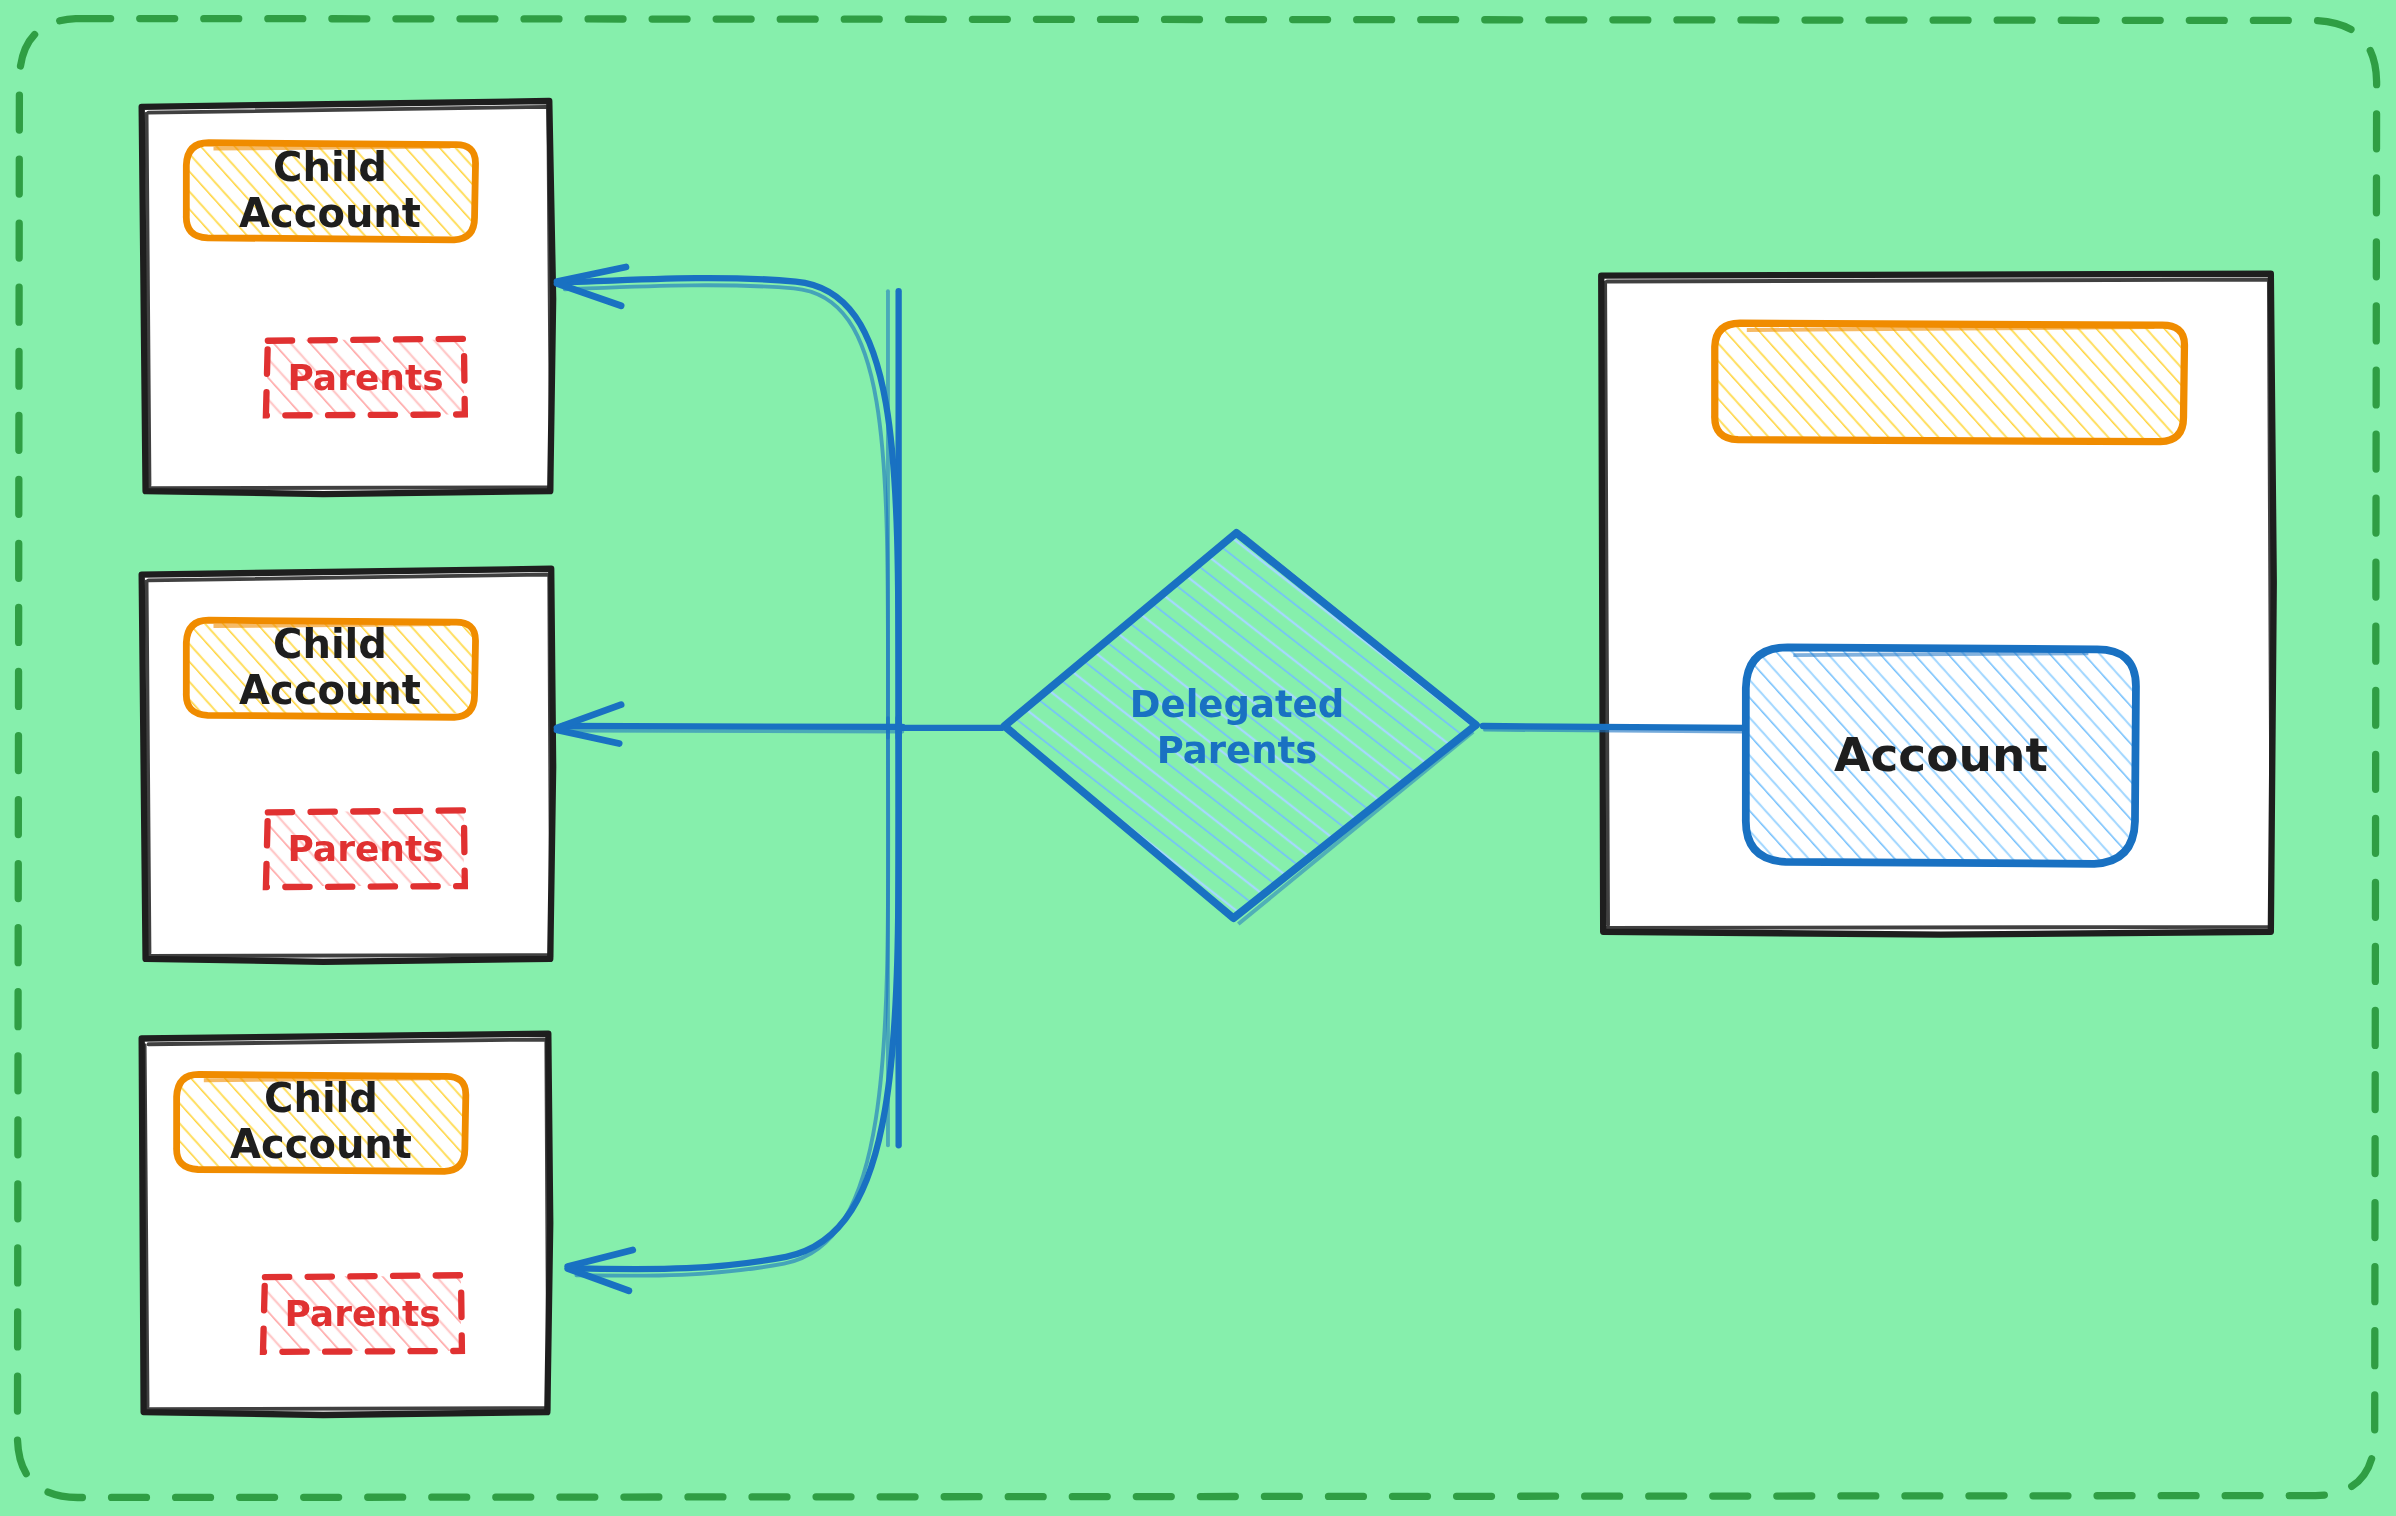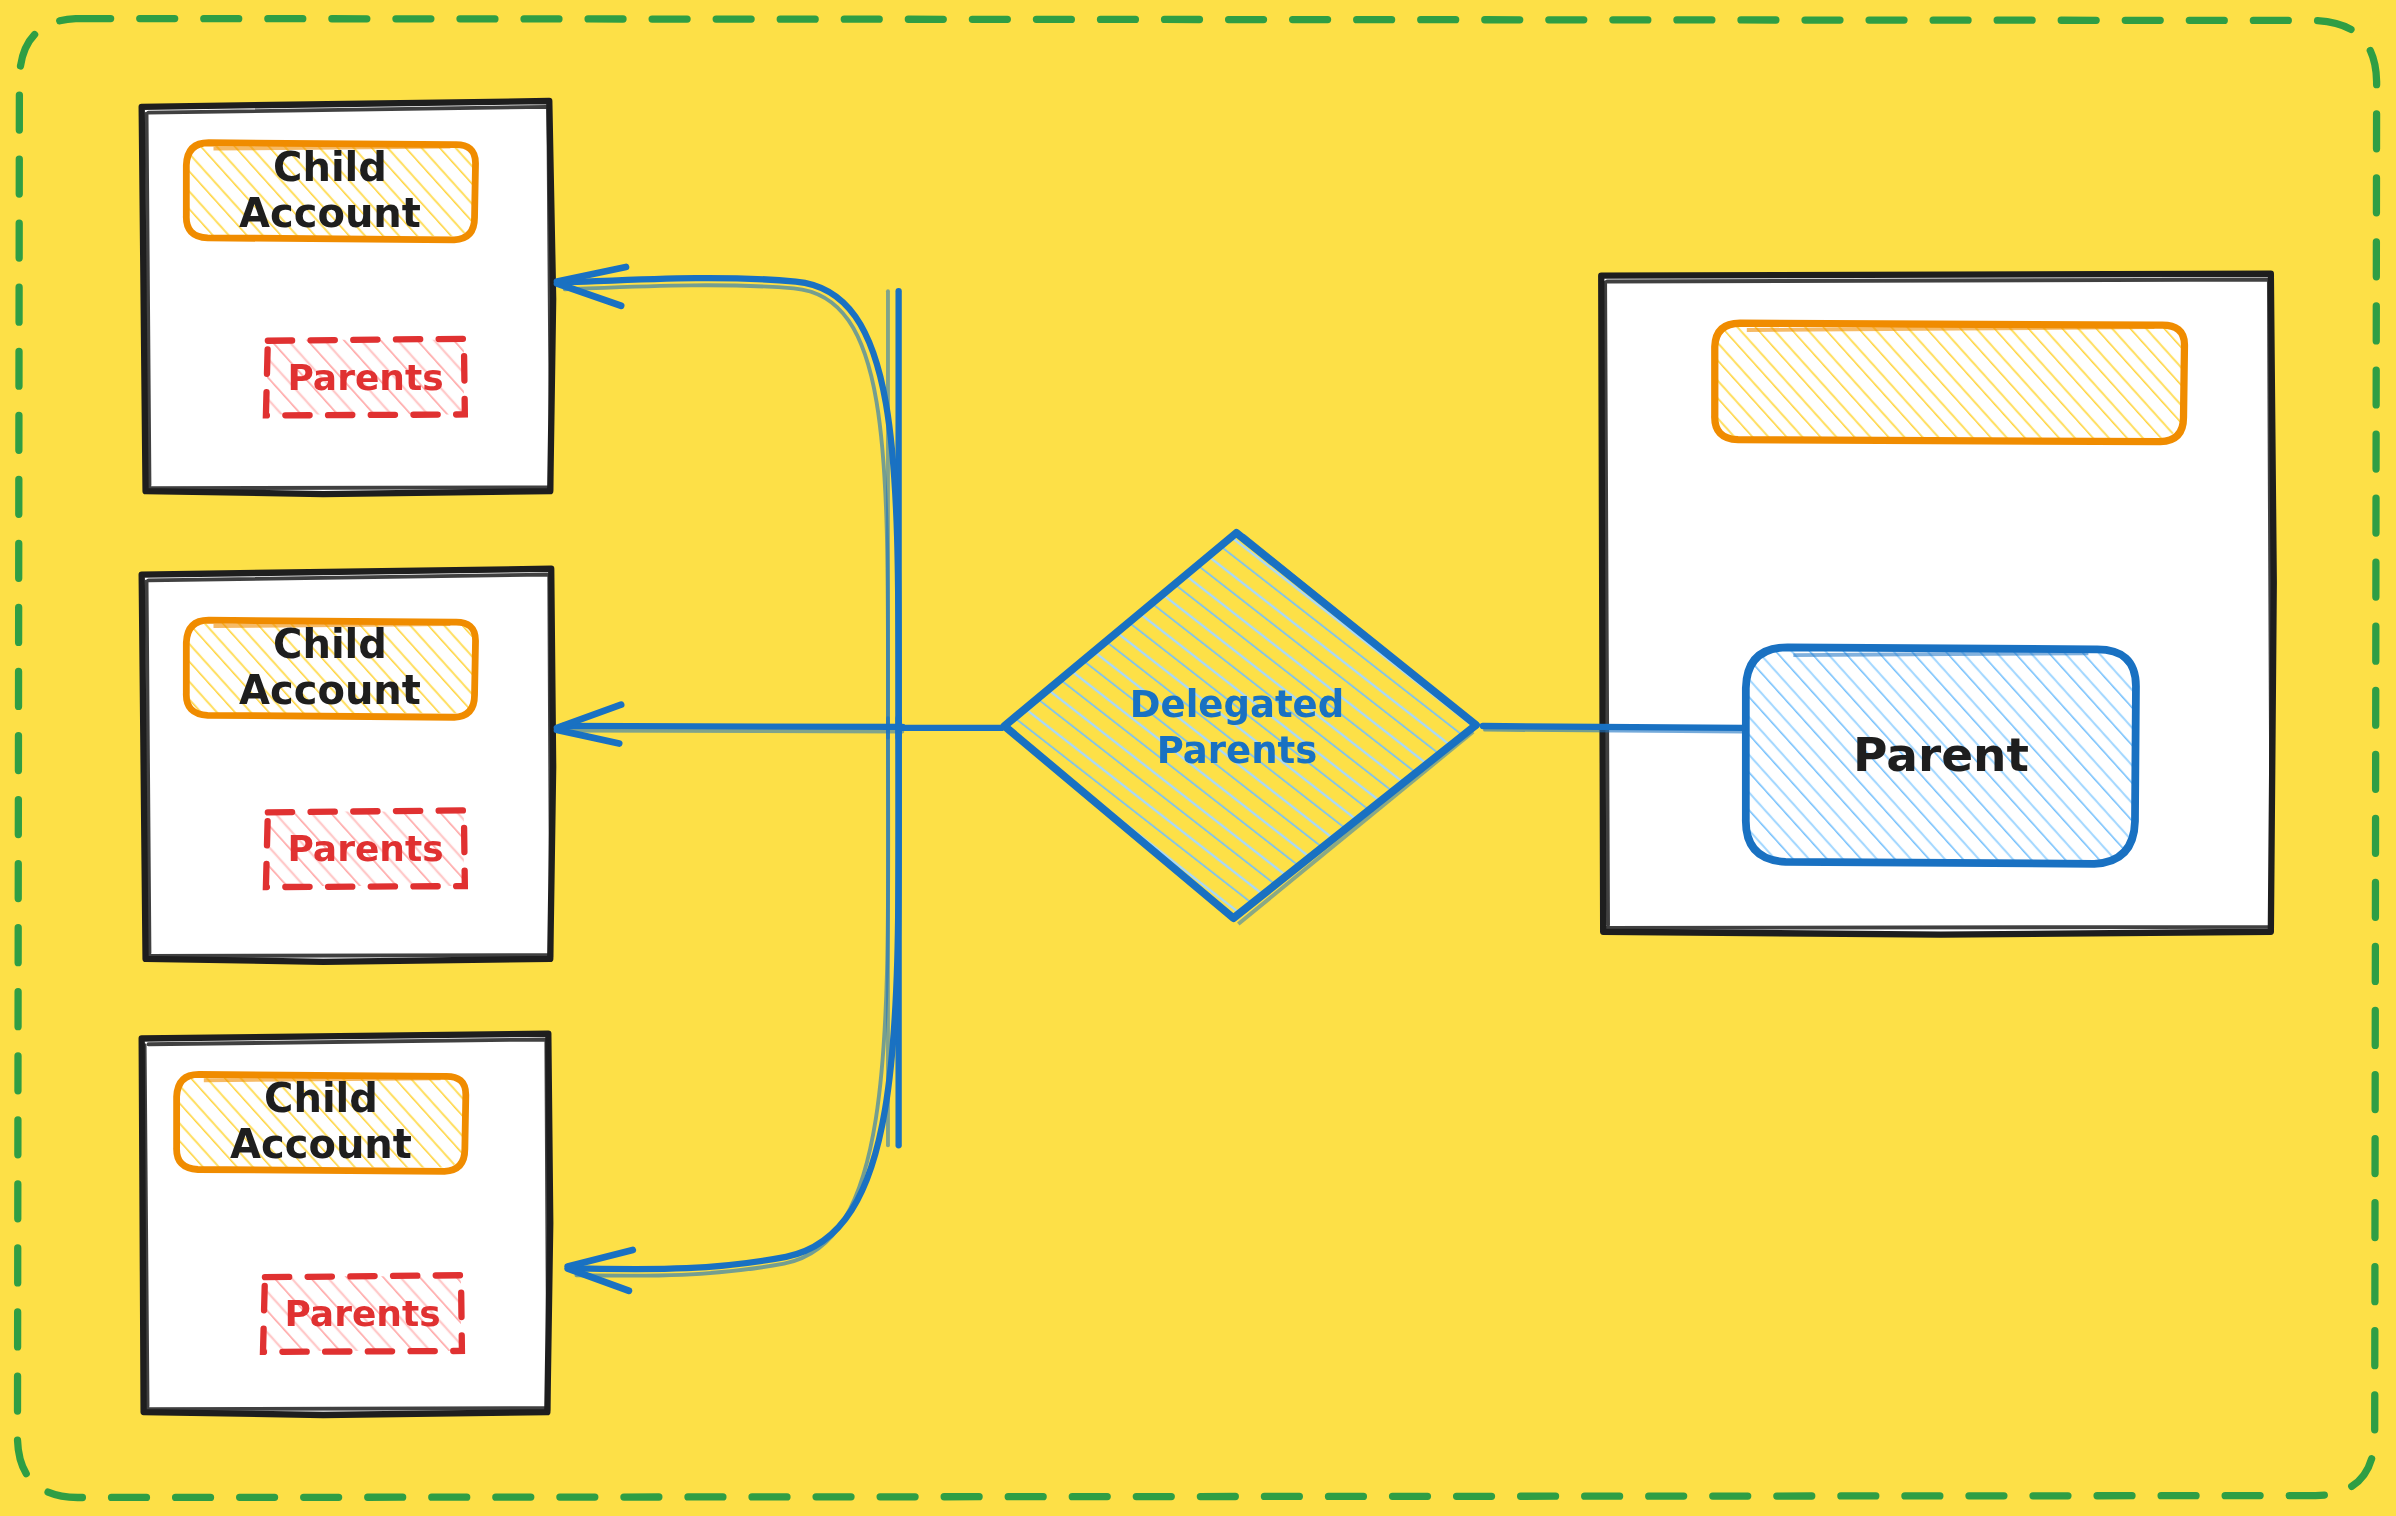--- a/index.html
+++ b/index.html
@@ -1,18 +1,18 @@
 <!DOCTYPE html>
 <html><head>
 <meta charset="utf-8">
 <style>
   html,body{margin:0;padding:0;background:#ffffff;}
   body{width:2397px;height:1517px;overflow:hidden;
        font-family:"DejaVu Sans",sans-serif;}
-  #stage{position:relative;width:2397px;height:1517px;background:#fde047;}
+  #stage{position:relative;width:2397px;height:1517px;background:#86efac;}
   #stage svg{position:absolute;left:0;top:0;width:2397px;height:1517px;}
   .lbl{position:absolute;display:flex;align-items:center;justify-content:center;
        text-align:center;pointer-events:none;white-space:pre-line;}
   .t-dark{color:#1e1e1e;}
   .t-red{color:#e03131;}
   .t-blue{color:#1971c2;}
 </style>
 </head>
 <body>
 
@@ -151,16 +151,16 @@
 <div class="lbl t-dark" style="left:187px;top:621px;width:286px;height:92px;font-size:40px;font-weight:700;font-family:'DejaVu Sans',sans-serif;">Child Account</div>
 <div class="lbl t-red" style="left:267px;top:811px;width:197px;height:75px;font-size:36px;font-weight:700;font-family:'DejaVu Sans',sans-serif;">Parents</div>
 
 <div class="lbl t-dark" style="left:178px;top:1075px;width:286px;height:92px;font-size:40px;font-weight:700;font-family:'DejaVu Sans',sans-serif;">Child Account</div>
 <div class="lbl t-red" style="left:264px;top:1276px;width:197px;height:75px;font-size:36px;font-weight:700;font-family:'DejaVu Sans',sans-serif;">Parents</div>
 
 <div class="lbl t-blue" style="left:1067px;top:670px;width:340px;height:116px;font-size:37px;font-weight:600;line-height:1.25;font-family:'DejaVu Sans',sans-serif;">Delegated
 Parents</div>
 
 
-<div class="lbl t-dark" style="left:1747px;top:648px;width:388px;height:212px;font-size:47px;font-weight:700;font-family:'DejaVu Sans',sans-serif;">Parent</div>
+<div class="lbl t-dark" style="left:1747px;top:648px;width:388px;height:212px;font-size:47px;font-weight:700;font-family:'DejaVu Sans',sans-serif;">Account</div>
 
 </div>
 
 
 </body></html>

